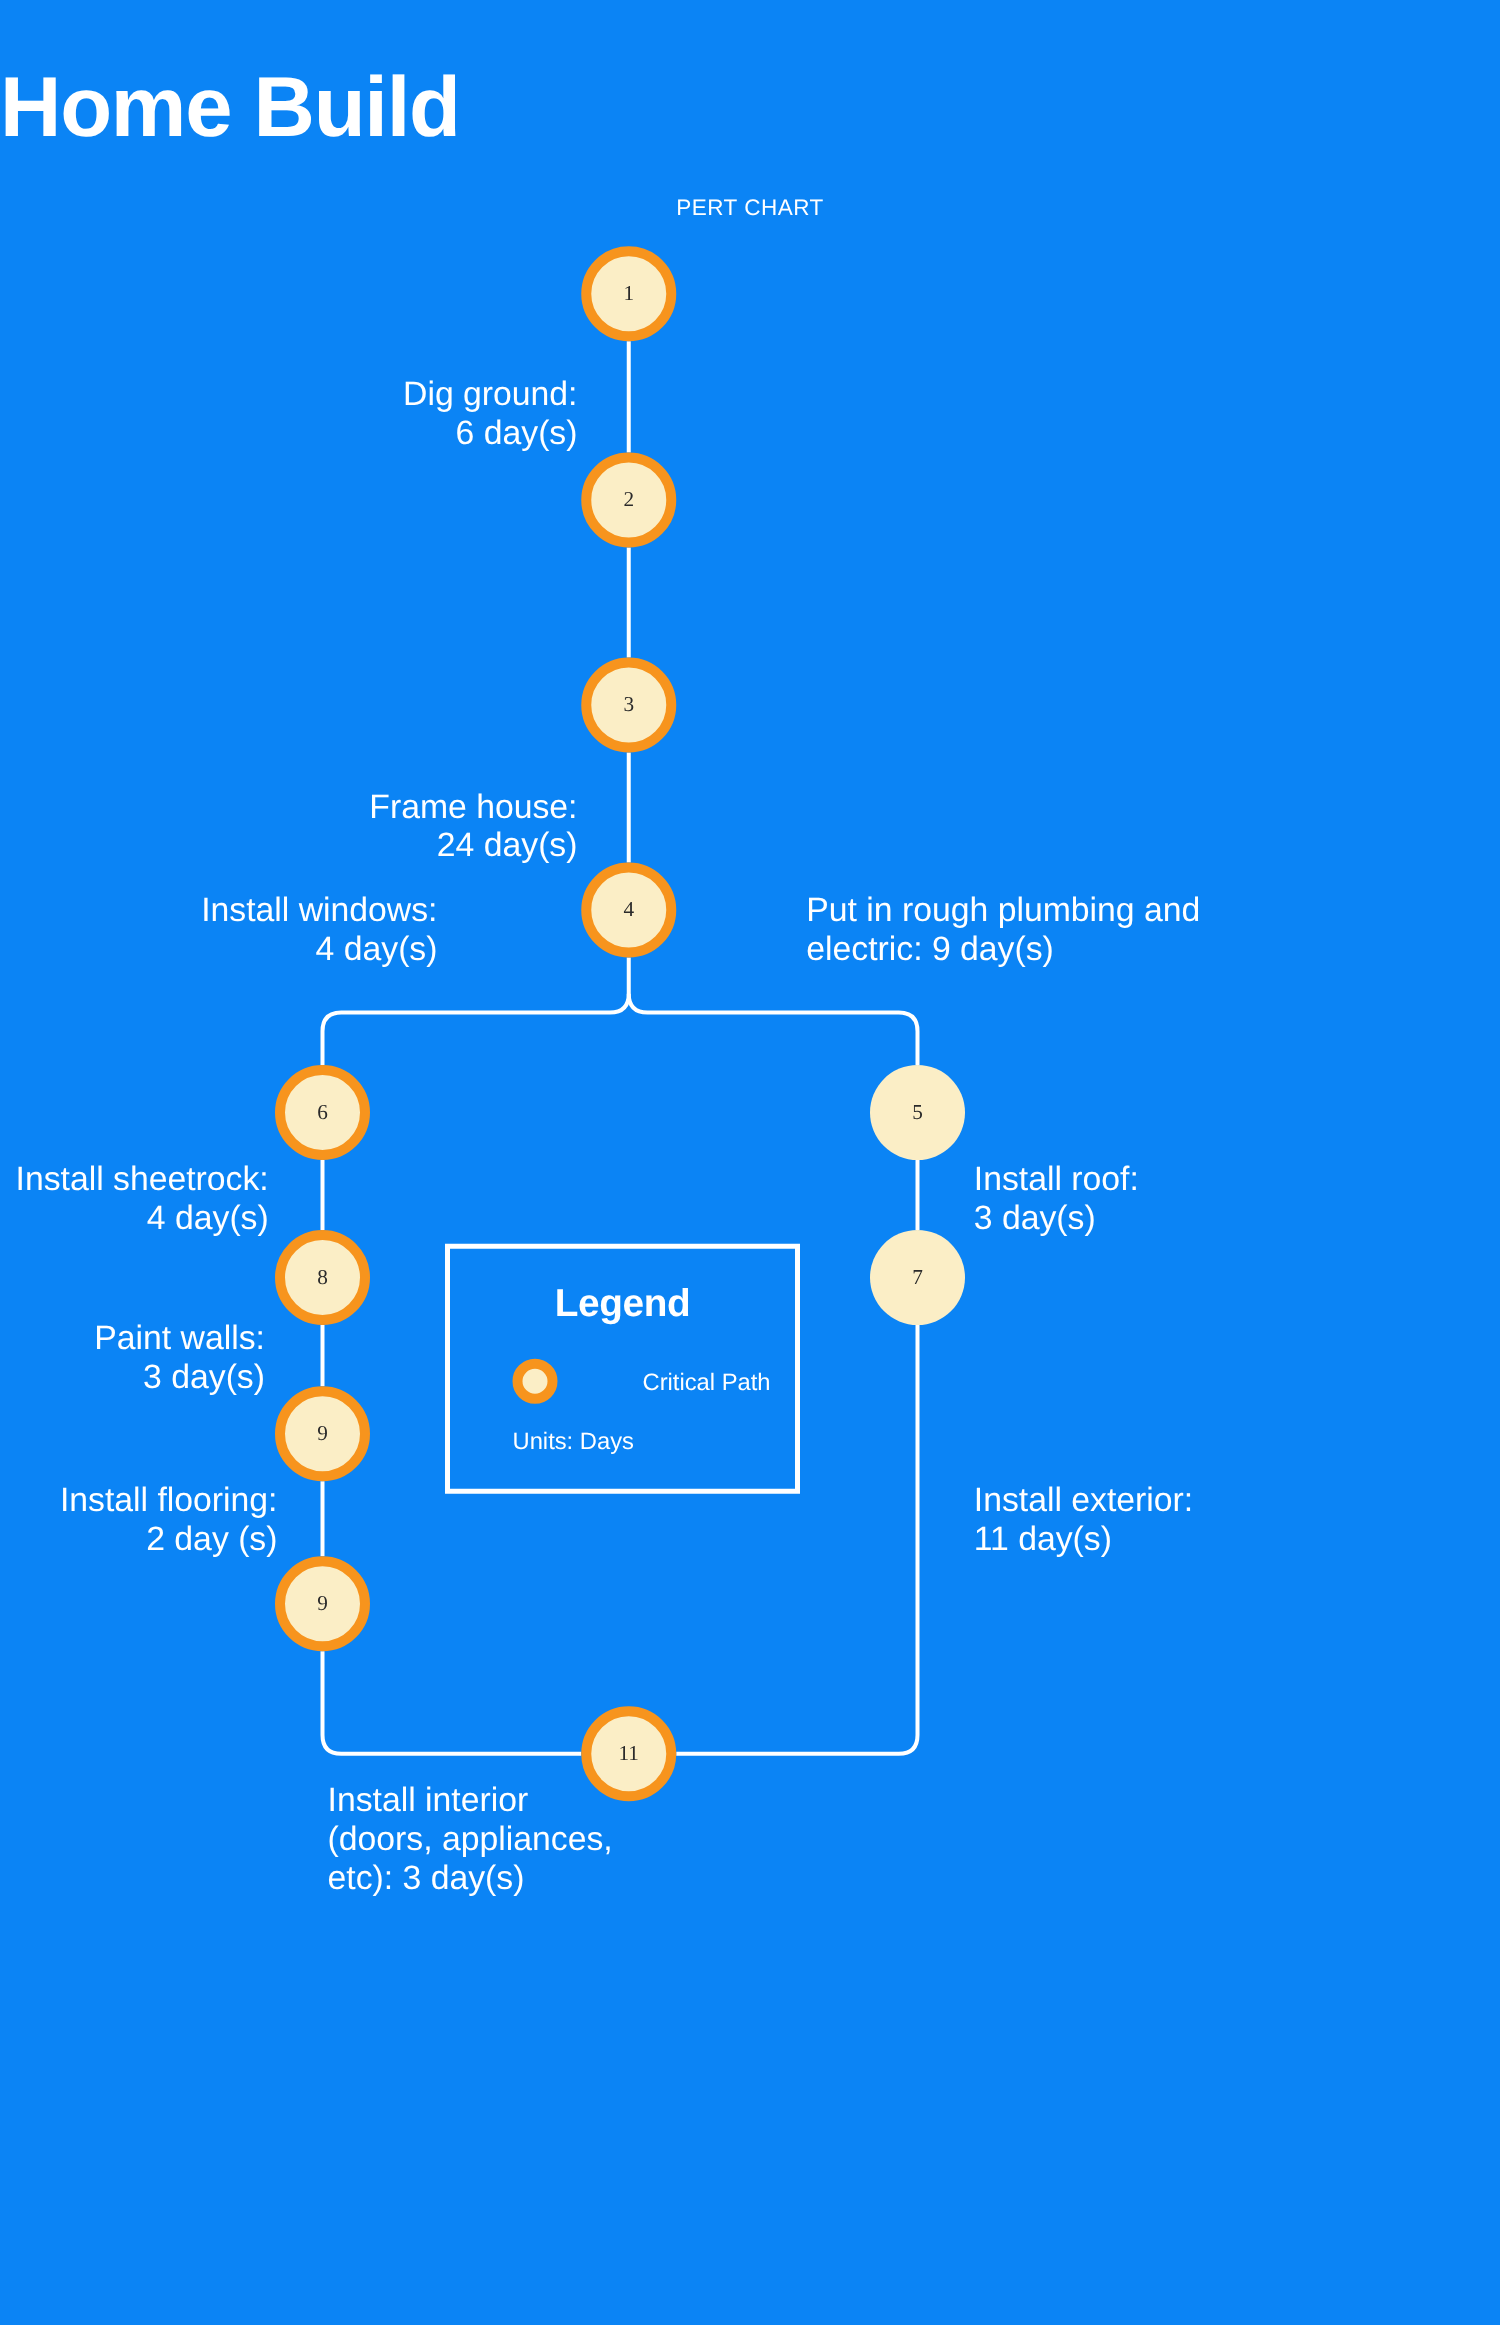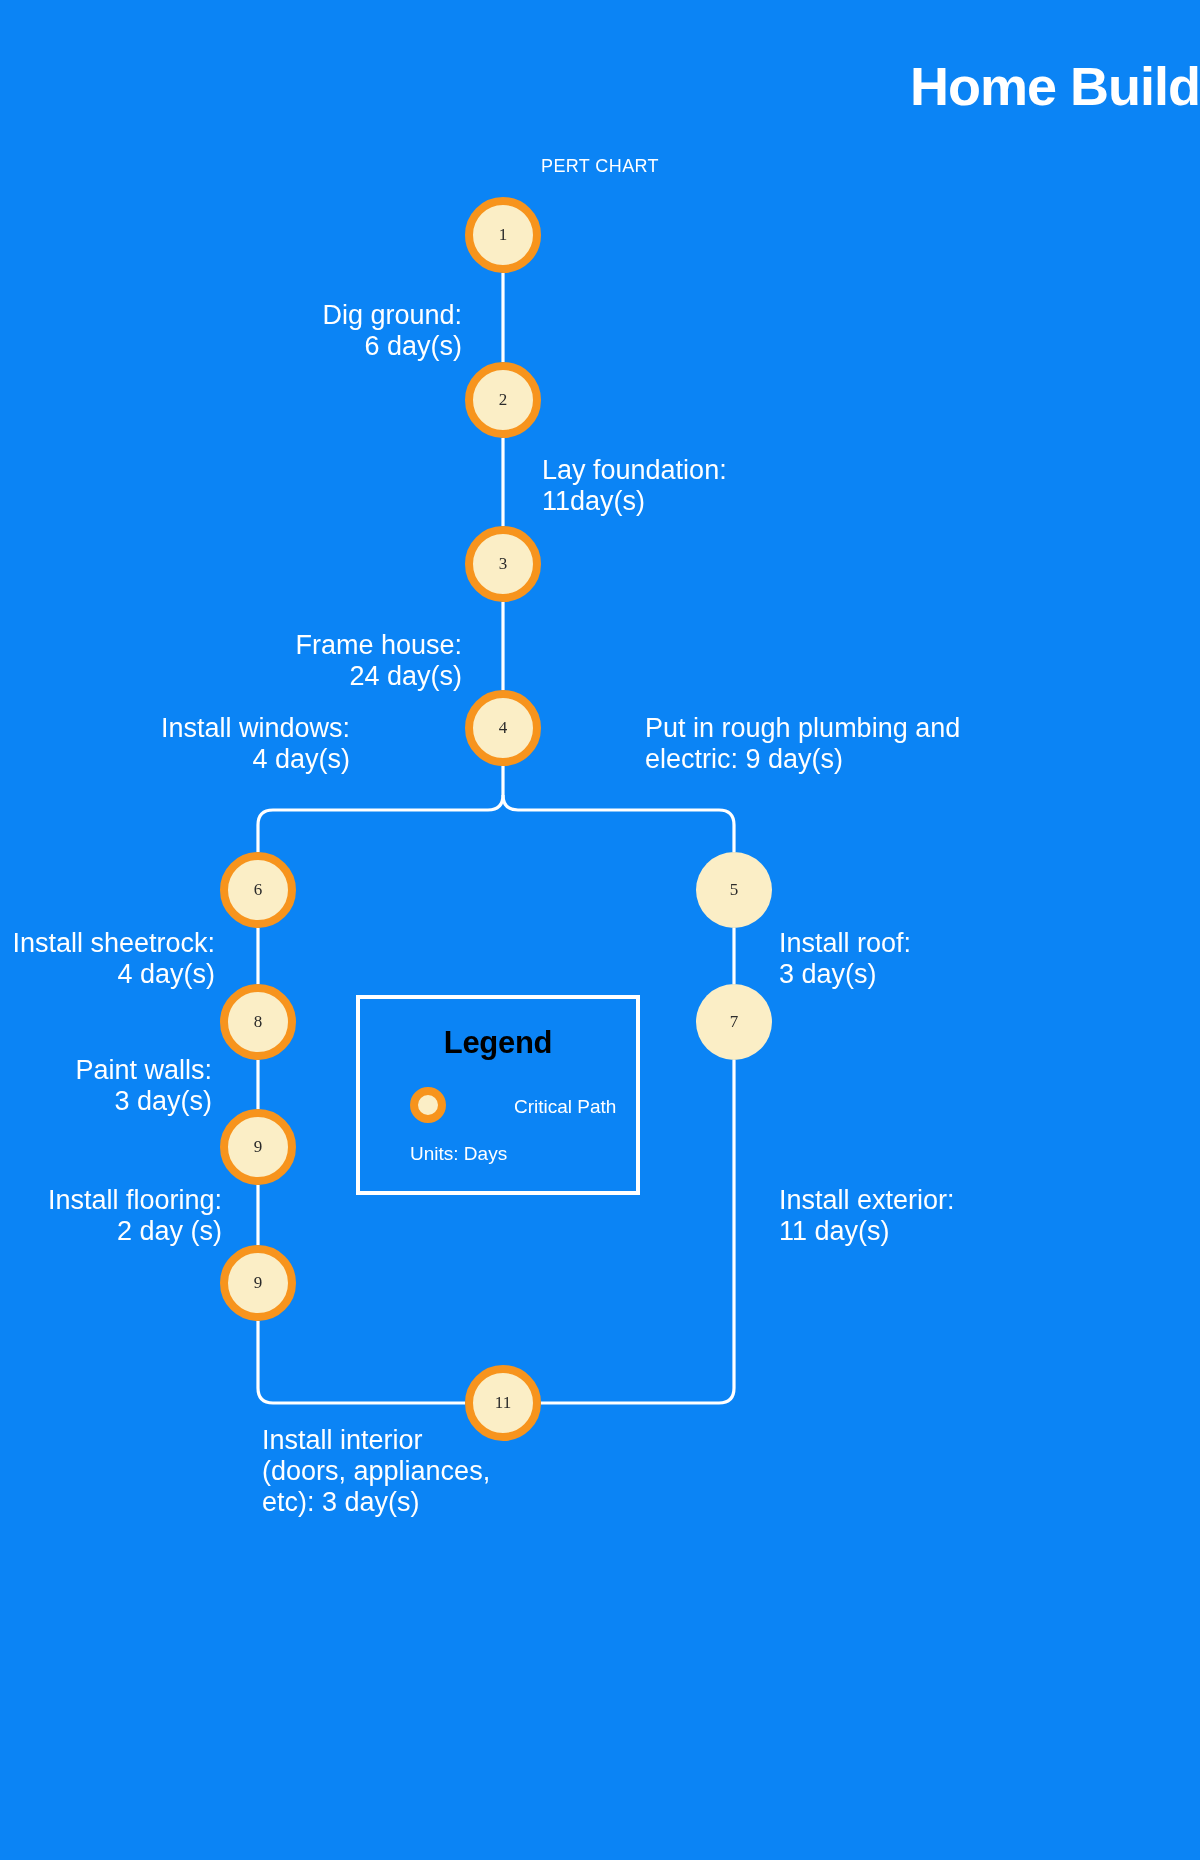--- a/index.html
+++ b/index.html
@@ -8,22 +8,22 @@
     width:1200px;height:1860px;
     background:#0b84f5;
     font-family:"Liberation Sans", sans-serif;
     overflow:hidden;
     position:relative;
   }
   #stage{position:relative;width:1200px;height:1860px;}
 
   
   .title{
-    position:absolute;left:0;top:48px;width:1200px;text-align:right;
-    font-size:54px;line-height:76px;font-weight:bold;color:#ffffff;
+    position:absolute;left:0;top:48px;width:1200px;text-align:left;
+    font-size:68px;line-height:76px;font-weight:bold;color:#ffffff;
     letter-spacing:-1px;
   }
   .subtitle{
     position:absolute;left:0;top:152px;width:1200px;text-align:center;
     font-size:18px;line-height:28px;color:#ffffff;letter-spacing:.4px;
     font-weight:normal;
   }
 
   
   #edges{position:absolute;left:0;top:0;width:1200px;height:1860px;}
@@ -60,21 +60,21 @@
   .elabel.l{text-align:left;}
 
   
   .legend-box{
     position:absolute;
     border:4px solid #ffffff;
     box-sizing:border-box;
   }
   .legend-title{
     position:absolute;left:0;width:100%;text-align:center;
-    color:#000000;font-size:31px;font-weight:bold;letter-spacing:-.3px;
+    color:#ffffff;font-size:31px;font-weight:bold;letter-spacing:-.3px;
   }
   .legend-swatch{
     position:absolute;width:36px;height:36px;border-radius:50%;
     background:#fbeec6;border:8px solid #f7941d;box-sizing:border-box;
   }
   .legend-item-label{
     position:absolute;color:#ffffff;font-size:19px;line-height:24px;margin-left:44px;
   }
   .legend-units{
     position:absolute;color:#ffffff;font-size:19px;line-height:24px;
@@ -152,22 +152,20 @@
     <span>9</span>
   </div>
 
   <div class="node critical" style="left:503px;top:1403px;">
     <span>11</span>
   </div>
 
   <div class="elabel r" style="left:200px;top:300px;width:262px;">Dig ground:
 6 day(s)</div>
 
-  <div class="elabel l" style="left:542px;top:455px;width:300px;">Lay foundation:
-11day(s)</div>
 
   <div class="elabel r" style="left:200px;top:630px;width:262px;">Frame house:
 24 day(s)</div>
 
   <div class="elabel r" style="left:120px;top:713px;width:230px;">Install windows:
 4 day(s)</div>
 
   <div class="elabel l" style="left:645px;top:713px;width:330px;">Put in rough plumbing and
 electric: 9 day(s)</div>
 

